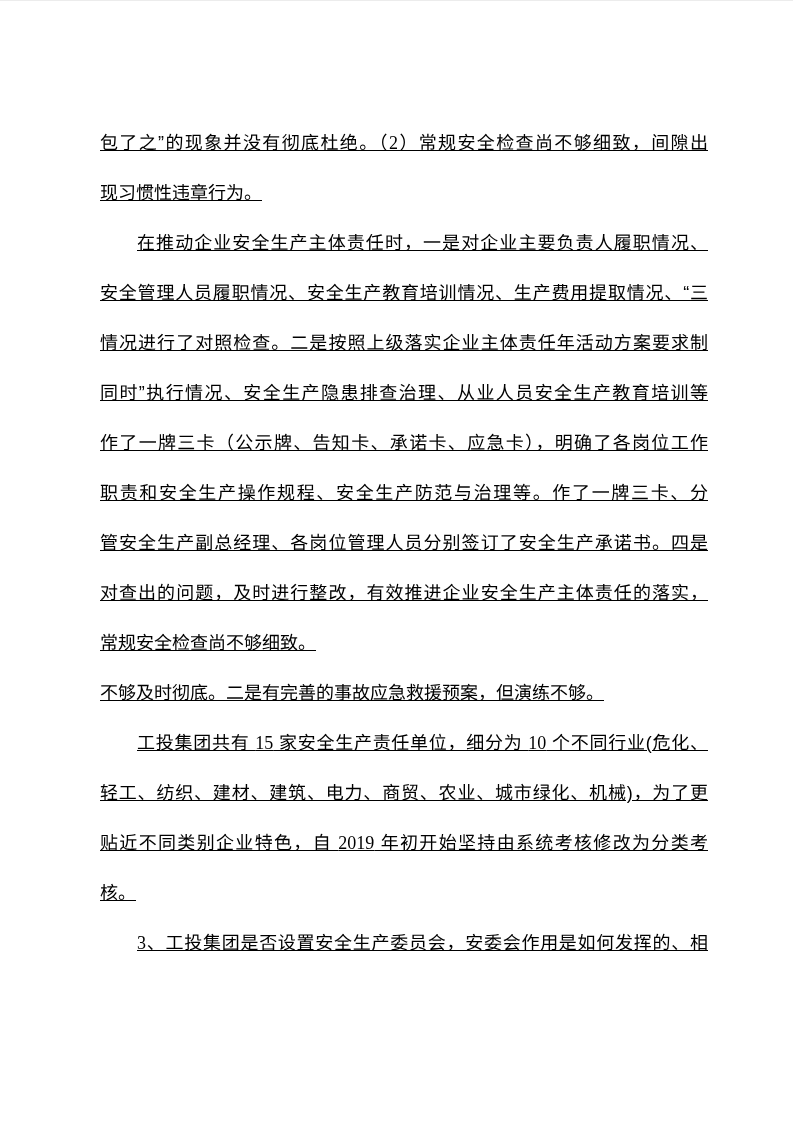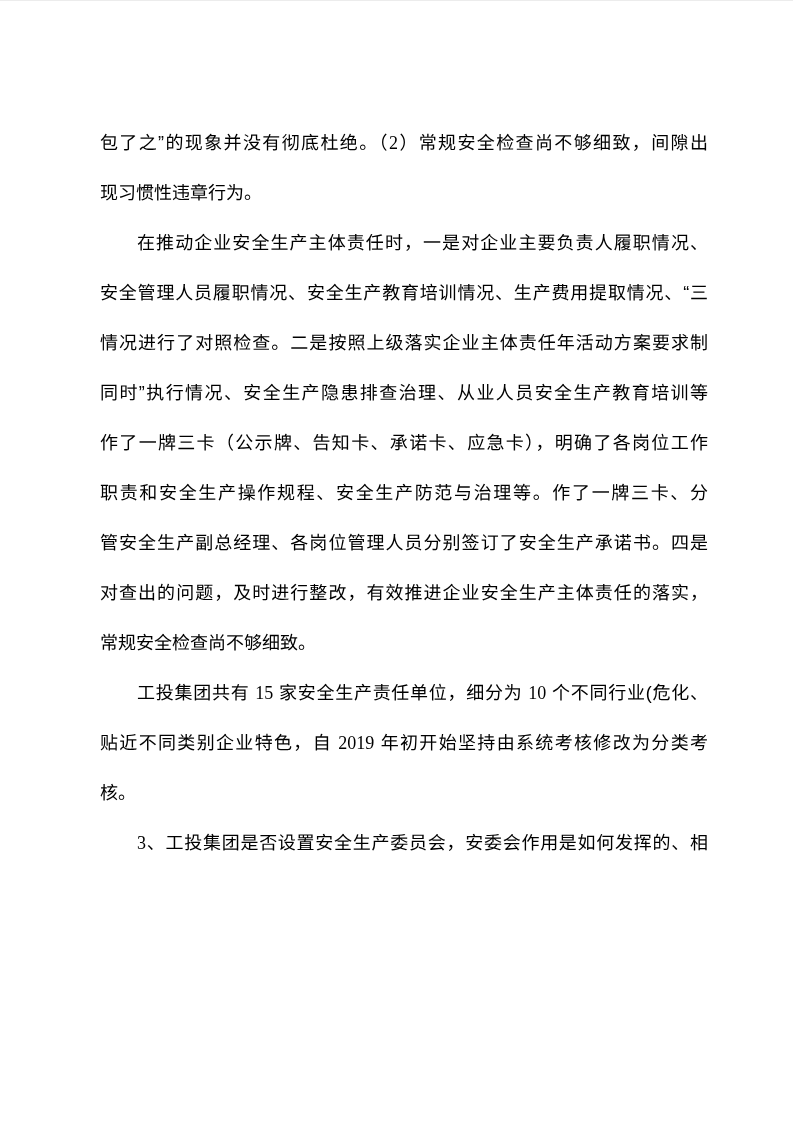--- a/index.html
+++ b/index.html
@@ -13,20 +13,21 @@
     height: 1122px;
     background: #ffffff;
     border-top: 1px solid #ececec;
     box-sizing: border-box;
     font-family: "Liberation Sans", sans-serif;
     color: #000000;
     overflow: hidden;
   }
   .content {
     padding: 117px 85px 0 100px;
+    text-decoration: underline;
   }
   .doc-line {
     height: 50px;
     line-height: 50px;
     font-size: 18px;
     text-align: justify;
     overflow: hidden;
     word-break: break-all;
   }
   .doc-line.full {
@@ -48,18 +49,20 @@
     <div class="doc-line">现习惯性违章行为。</div>
     <div class="doc-line full indent">在推动企业安全生产主体责任时，一是对企业主要负责人履职情况、</div>
     <div class="doc-line full">安全管理人员履职情况、安全生产教育培训情况、生产费用提取情况、“三</div>
     <div class="doc-line full">情况进行了对照检查。二是按照上级落实企业主体责任年活动方案要求制</div>
     <div class="doc-line full">同时”执行情况、安全生产隐患排查治理、从业人员安全生产教育培训等</div>
     <div class="doc-line full">作了一牌三卡（公示牌、告知卡、承诺卡、应急卡），明确了各岗位工作</div>
     <div class="doc-line full">职责和安全生产操作规程、安全生产防范与治理等。作了一牌三卡、分</div>
     <div class="doc-line full">管安全生产副总经理、各岗位管理人员分别签订了安全生产承诺书。四是</div>
     <div class="doc-line full">对查出的问题，及时进行整改，有效推进企业安全生产主体责任的落实，</div>
     <div class="doc-line">常规安全检查尚不够细致。</div>
+    <div class="doc-line">不够及时彻底。二是有完善的事故应急救援预案，但演练不够。</div>
     <div class="doc-line full indent">工投集团共有 <span class="num">15</span> 家安全生产责任单位，细分为 <span class="num">10</span> 个不同行业(危化、</div>
+    <div class="doc-line full">轻工、纺织、建材、建筑、电力、商贸、农业、城市绿化、机械)，为了更</div>
     <div class="doc-line full">贴近不同类别企业特色，自 <span class="num">2019</span> 年初开始坚持由系统考核修改为分类考</div>
     <div class="doc-line">核。</div>
     <div class="doc-line full indent"><span class="num">3</span>、工投集团是否设置安全生产委员会，安委会作用是如何发挥的、相</div>
   </div>
 </div>
 
 </body></html>

